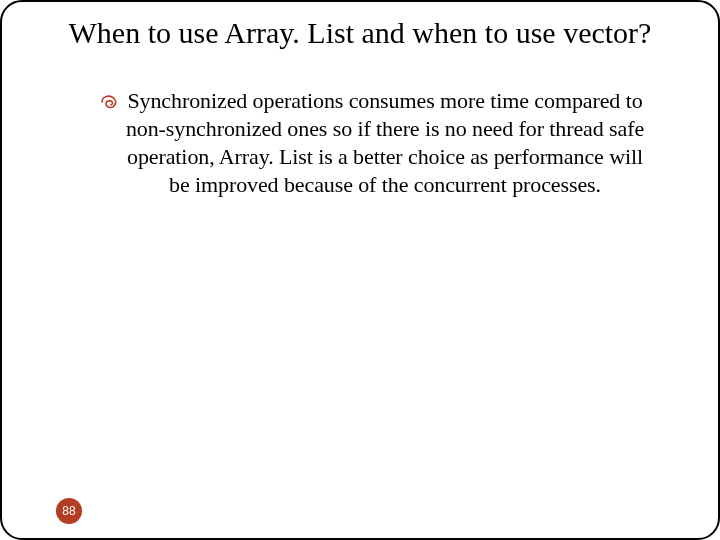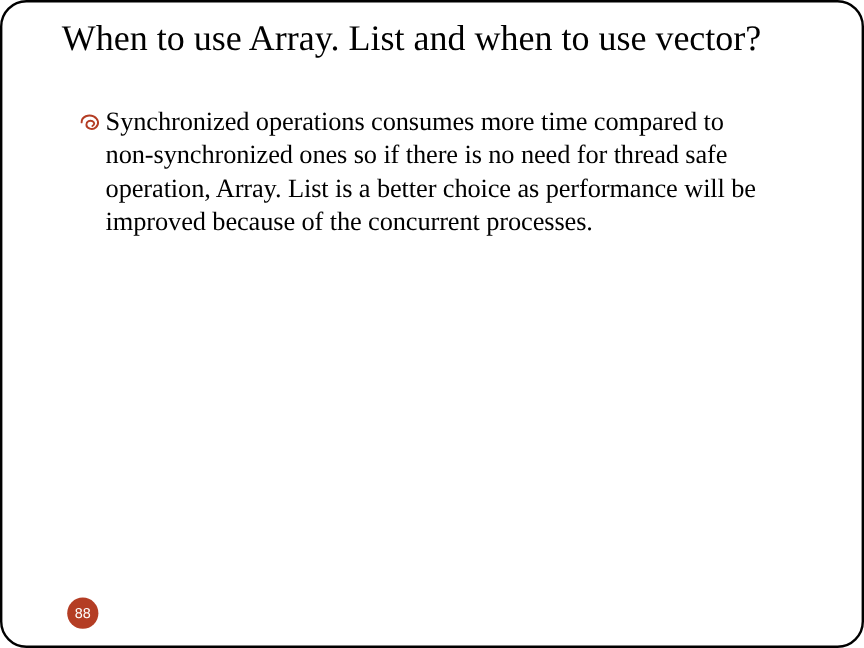--- a/index.html
+++ b/index.html
@@ -14,34 +14,35 @@
       font-family: "Times New Roman", Times, serif;
       position: relative;
       overflow: hidden;
     }
     .slide {
       width: 100%;
       height: 100%;
       border: 2px solid #000;
       border-radius: 22px;
       position: relative;
-      padding: 10px 60px 0 26px;
+      padding: 10px 60px 0 60px;
     }
     .title {
       text-align: center;
       font-size: 30px;
       color: #000;
       line-height: 1.15;
       margin-top: 4px;
       margin-bottom: 36px;
       font-weight: normal;
     }
     .content-area {
       padding-left: 38px;
       padding-right: 10px;
+      text-align: center;
     }
     .bullet-row {
       display: flex;
       align-items: flex-start;
     }
     .bullet-icon {
       flex: 0 0 auto;
       margin-right: 2px;
       margin-top: 7px;
     }

